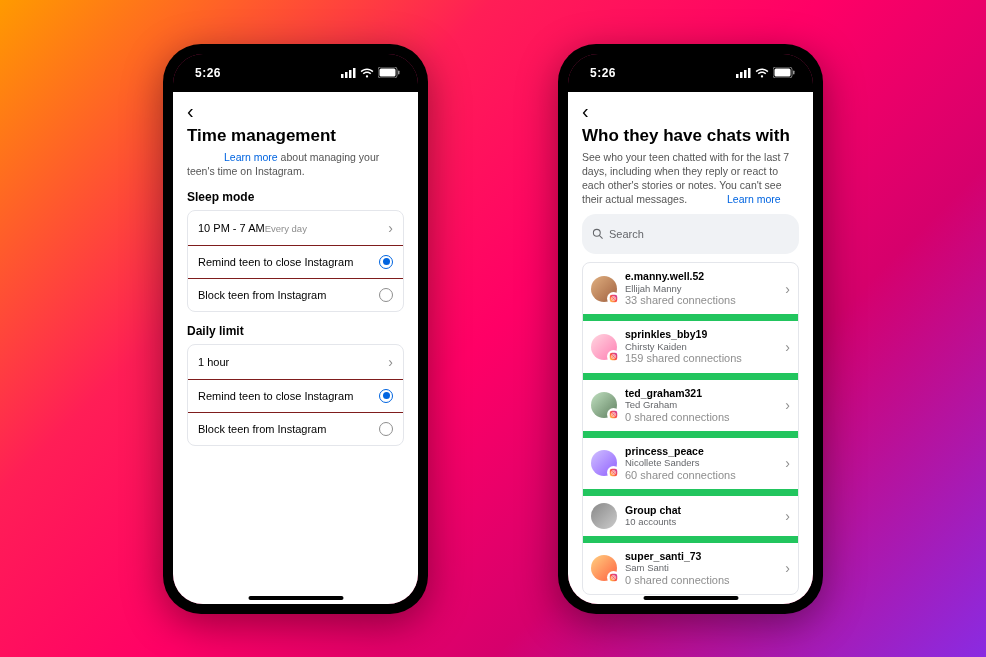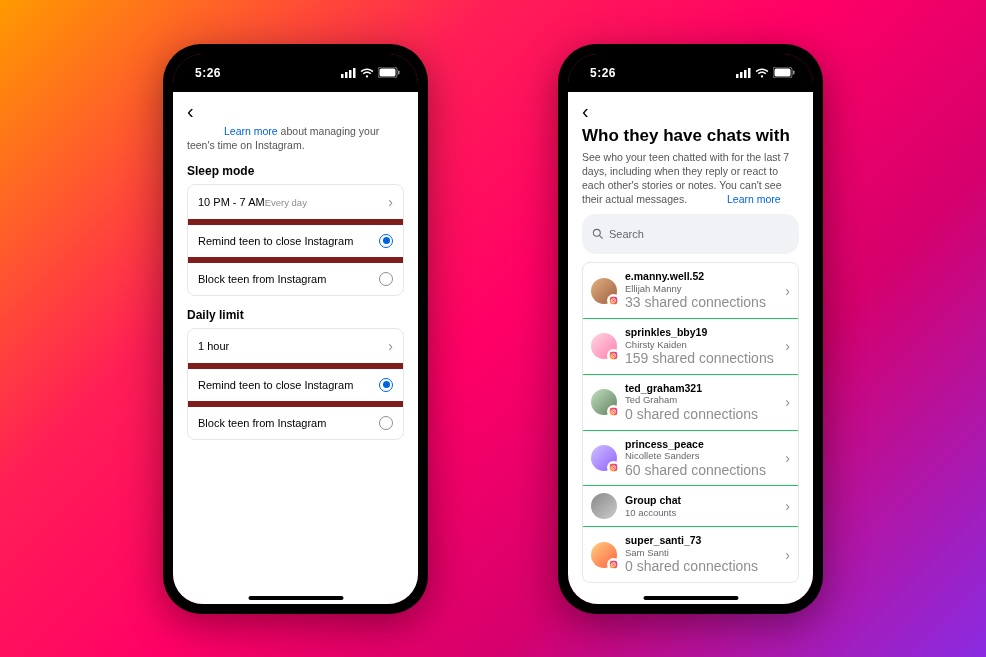--- a/index.html
+++ b/index.html
@@ -65,21 +65,21 @@
   .subtext { font-size: 10.5px; color:#555; line-height:1.35; }
   .subtext .link { color:#0064e0; font-weight:500;margin-left:37px; }
   .section-label { font-size: 12px; font-weight:600; color:#000; margin:12px 0 6px 0; }
   .card {
     border:1px solid #e4e6eb; border-radius:8px; overflow:hidden;
   }
   .row {
     display:flex; align-items:center; justify-content:space-between;
     padding:9px 10px; font-size:11px; color:#000; cursor:pointer;
   }
-  .row + .row { border-top:6px solid #7f1d1d;text-align:right; }
+  .row + .row { border-top:1px solid #7f1d1d;text-align:right; }
   .row .primary { font-weight:500; }
   .row .secondary { font-size:9.5px; color:#8e8e8e; margin-top:1px;}
   .row-col { display:flex; flex-direction:row; }
   .chev-right { color:#8e8e8e; font-size:14px; }
   .radio {
     width:14px; height:14px; border-radius:50%; border:1.5px solid #8e8e8e; display:flex; align-items:center; justify-content:center;
   }
   .radio.selected { border-color:#0064e0; }
   .radio.selected::after { content:""; width:7px; height:7px; border-radius:50%; background:#0064e0; }
   .home-indicator {
@@ -89,35 +89,35 @@
   
   .searchbox {
     background:#f0f2f5; border-radius:14px; height:40px;
     display:flex; align-items:center; gap:6px; padding:16px 10px;
     margin:8px 0;
   }
   .searchbox .sicon { color:#65676b; font-size:11px; }
   .searchbox .splaceholder { color:#65676b; font-size:11px; }
   .chatlist { border:1px solid #e4e6eb; border-radius:8px; }
   .chatrow { display:flex; align-items:center; padding:7px 8px; gap:8px; cursor:pointer; }
-  .chatrow + .chatrow { border-top:1px solid #22c55e; }
+  .chatrow + .chatrow { border-top:7px solid #22c55e; }
   .avatar {
     width:26px; height:26px; border-radius:50%; position:relative;
     background:linear-gradient(135deg,#bbb,#ddd);
     flex-shrink:0;
   }
   .avatar .igbadge {
     position:absolute; right:-3px; bottom:-3px; width:13px; height:13px;
     border-radius:50%; background:#fff; display:flex; align-items:center; justify-content:center;
   }
   .igbadge svg { width:9px; height:9px; }
   .chatinfo { flex:1; display:flex; flex-direction:column; line-height:1.2; overflow:hidden;}
   .chat-username { font-size:10.5px; font-weight:600; color:#000; white-space:nowrap; overflow:hidden; text-overflow:ellipsis;}
   .chat-realname { font-size:9.5px; color:#65676b; }
-  .chat-shared { font-size:14px; color:#8e8e8e; }
+  .chat-shared { font-size:11px; color:#8e8e8e; }
   .av1{background:linear-gradient(135deg,#e0b080,#a06040);}
   .av2{background:linear-gradient(135deg,#ffd6e0,#ff7eb3);}
   .av3{background:linear-gradient(135deg,#c0e0c0,#608060);}
   .av4{background:linear-gradient(135deg,#d0c0ff,#9060ff);}
   .av5{background:linear-gradient(135deg,#888,#ccc);}
   .av6{background:linear-gradient(135deg,#ffd080,#ff6040);}
 </style>
 </head>
 <body>
 
@@ -140,20 +140,21 @@
             <rect x="0" y="0" width="19" height="11" rx="2.5" fill="none" stroke="#fff" stroke-width="1" opacity="0.5"></rect>
             <rect x="1.5" y="1.5" width="16" height="8" rx="1.5" fill="#fff"></rect>
             <rect x="20" y="3.5" width="1.5" height="4" rx="0.8" fill="#fff" opacity="0.6"></rect>
           </svg>
       </div>
     </div>
     <div class="content">
       <div class="back-row">
           <span class="back-chevron">‹</span>
         </div>
+      <h1 class="title">Time management</h1>
       <p class="subtext">
         <span class="link">Learn more</span><span> about managing your teen's time on Instagram.</span>
       </p>
 
       <div class="section-label">Sleep mode</div>
       <div class="card">
         <div class="row">
           <div class="row-col">
             <span class="primary">10 PM - 7 AM</span>
             <span class="secondary">Every day</span>

